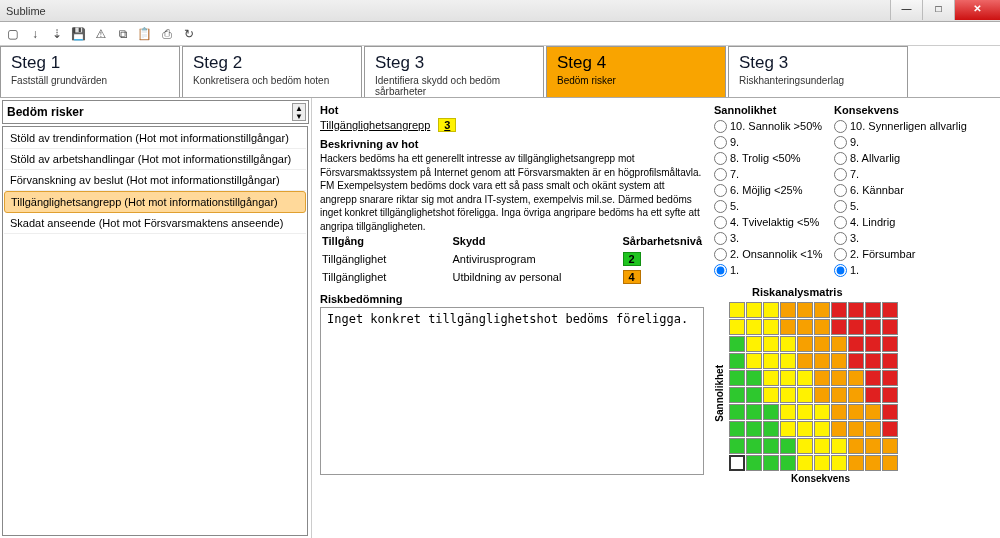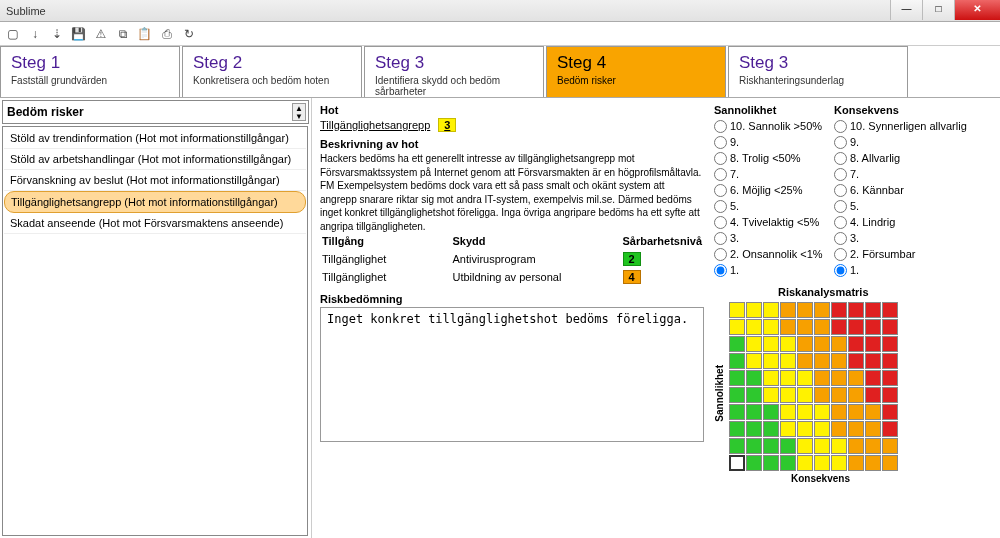--- a/index.html
+++ b/index.html
@@ -9,56 +9,56 @@
 .titlebar .title { font-size: 11px; color: #333; }
 .titlebar .winbtns { position: absolute; right: 0; top: 0; display: flex; }
 .titlebar .winbtn { width: 32px; height: 20px; text-align: center; line-height: 18px; font-size: 10px; border-left: 1px solid #bbb; background: linear-gradient(#f7f7f7,#e5e5e5); }
 .titlebar .winbtn.close { background: linear-gradient(#e66,#c11); color: #fff; width: 46px; font-weight: bold; }
 
 .toolbar { height: 24px; display: flex; align-items: center; gap: 4px; padding: 2px 4px; border-bottom: 1px solid #ccc; }
 .toolbar .tbtn { width: 18px; height: 18px; display: flex; align-items: center; justify-content: center; font-size: 12px; color: #444; border: 1px solid transparent; }
 
 .steps { display: flex; border-bottom: 1px solid #aaa; height: 52px; }
 .step { width: 180px; border: 1px solid #999; border-bottom: none; padding: 6px 10px 4px 10px; margin-right: 2px; background: #fff; cursor: pointer; }
-.step .s-title { font-size: 17px; color: #4c1d95; }
+.step .s-title { font-size: 17px; color: #0f172a; }
 .step .s-sub { font-size: 10px; color: #333; margin-top: 2px; }
 .step.active { background: #f9a400; }
 .step.active .s-title, .step.active .s-sub { color: #000; }
 
 .content { display: flex; height: calc(538px - 22px - 24px - 52px); }
 
 .leftpanel { width: 312px; border-right: 1px solid #ccc; display: flex; flex-direction: column; }
 .combo { height: 24px; border: 1px solid #888; margin: 2px; display: flex; align-items: center; padding: 0 4px; font-weight: bold; font-size: 12px; position: relative; }
 .combo .arrow { position: absolute; right: 2px; top: 2px; width: 14px; height: 18px; border: 1px solid #999; background: #eee; text-align: center; font-size: 8px; line-height: 8px; padding-top: 1px; }
 .listarea { flex: 1; border: 1px solid #888; margin: 0 3px 2px 2px; padding: 1px; overflow: auto; }
 .listitem { padding: 4px 6px; border-bottom: 1px solid #eee; font-size: 11px; cursor: pointer; }
-.listitem.selected { background: #ffd99a; border: 1px solid #e0a030; border-radius: 10px; }
+.listitem.selected { background: #ffd99a; border: 1px solid #e0a030; border-radius: 3px; }
 
 .main { flex: 1; padding: 6px 8px 6px 8px; display: flex; }
 .midcol { flex: 1; padding-right: 8px; }
 .h { font-weight: bold; font-size: 11px; margin-bottom: 2px; }
 .hotline { display: flex; align-items: center; gap: 8px; margin-bottom: 6px; text-decoration: underline; }
 .badge { display: inline-block; min-width: 18px; text-align: center; font-weight: bold; font-size: 11px; padding: 0 3px; }
 .b-yellow { background: #fff200; border: 1px solid #c8bc00; }
 .b-green { background: #1fc41f; border: 1px solid #129012; color: #000; }
 .b-orange { background: #f7a000; border: 1px solid #b97200; }
 .desc { font-size: 10px; line-height: 1.35; margin-bottom: 0; }
 .tbl { width: 100%; font-size: 11px; margin-bottom: 6px; }
 .tbl th { text-align: left; font-weight: bold; padding-bottom: 2px; }
 .tbl td { padding: 1px 0; }
-.riskbox { width: 100%; height: 135px; border: 1px solid #999; padding: 4px 6px; font-size: 12px; background: #fff; resize: none; }
+.riskbox { width: 100%; height: 168px; border: 1px solid #999; padding: 4px 6px; font-size: 12px; background: #fff; resize: none; }
 
 .rightcol { width: 280px; padding-left: 2px; }
 .radioheads { display: flex; font-weight: bold; font-size: 11px; margin-bottom: 2px; }
 .radioheads div:first-child { width: 120px; }
 .radiorow { display: flex; font-size: 11px; line-height: 16px; }
 .radiocol { width: 120px; display: flex; align-items: center; gap: 3px; }
 .radiocol2 { flex: 1; display: flex; align-items: center; gap: 3px; }
 input[type=radio] { margin: 0; }
-.matrixtitle { font-weight: bold; font-size: 11px; margin: 8px 0 4px 64px; }
+.matrixtitle { font-weight: bold; font-size: 11px; margin: 8px 0 4px 38px; }
 .matrixwrap { display: flex; align-items: center; }
 .ylab { writing-mode: vertical-rl; transform: rotate(180deg); font-weight: bold; font-size: 10px; margin-right: 4px; }
 .matrix { display: grid; grid-template-columns: repeat(10, 16px); grid-template-rows: repeat(10, 16px); gap: 1px; }
 .cell { width: 16px; height: 16px; border: 1px solid #888; }
 .c-g { background: #2ec82e; } .c-y { background: #fff200; } .c-o { background: #f7a000; } .c-r { background: #e02020; } .c-w { background: #fff; border: 2px solid #333; }
 .xlab { font-weight: bold; font-size: 10px; text-align: center; margin-top: 2px; margin-left: 14px; }
 </style>
 </head>
 <body>
 

